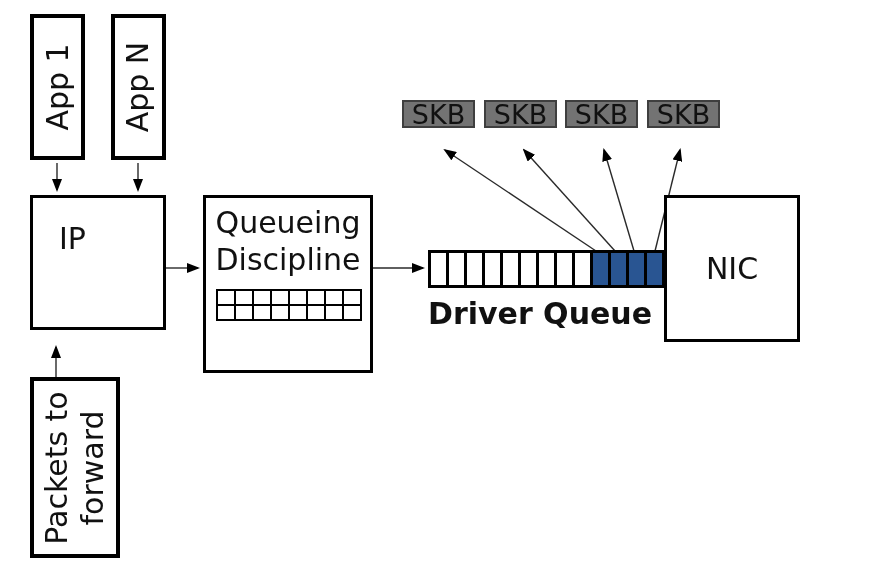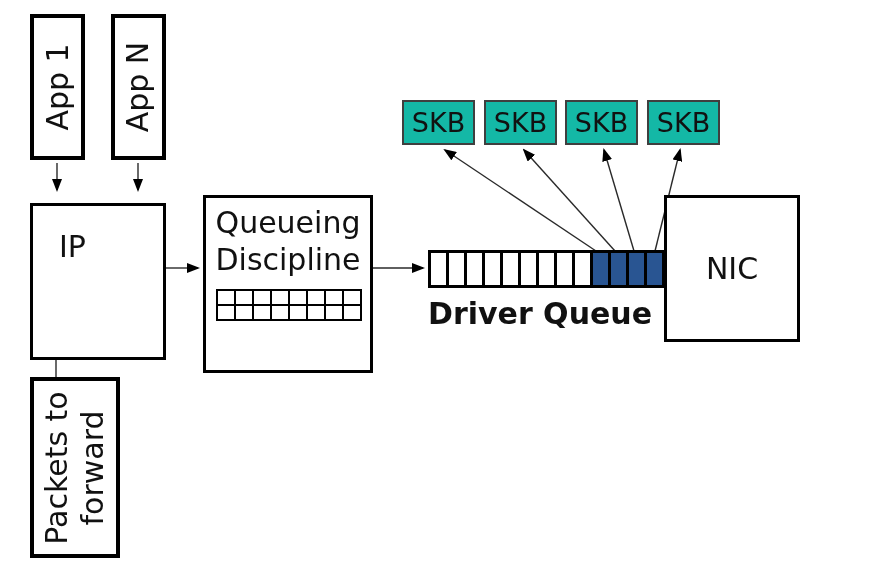--- a/index.html
+++ b/index.html
@@ -82,23 +82,23 @@
     position: absolute;
     left: 428px; top: 296px;
     width: 237px;
     text-align: left;
     font-size: 30px;
     font-weight: bold;
   }
   .skb {
     position: absolute;
     top: 100px;
-    width: 73px; height: 45px;
-    box-sizing: border-box;
-    background: #14b8a6;
+    width: 73px; height: 28px;
+    box-sizing: border-box;
+    background: #737373;
     border: 2px solid #3f3f3f;
     display: flex;
     align-items: center;
     justify-content: center;
     font-size: 27px;
   }
 </style>
 </head>
 <body>
 
@@ -123,21 +123,21 @@
   </svg>
 
   <div class="box thickbox vcenter" style="left:30px; top:14px; width:55px; height:146px;">
     <span class="rot">App 1</span>
   </div>
 
   <div class="box thickbox vcenter" style="left:111px; top:14px; width:55px; height:146px;">
     <span class="rot">App N</span>
   </div>
 
-  <div class="box" style="left:30px; top:203px; width:136px; height:157px;padding-left:12px;">
+  <div class="box" style="left:30px; top:195px; width:136px; height:135px;padding-left:12px;">
     <div class="ip-text">
       <div>IP</div>
     </div>
   </div>
 
   <div class="box" style="left:203px; top:195px; width:170px; height:178px;">
     <div class="qd-title">
       <div>Queueing</div>
       <div>Discipline</div>
     </div>

